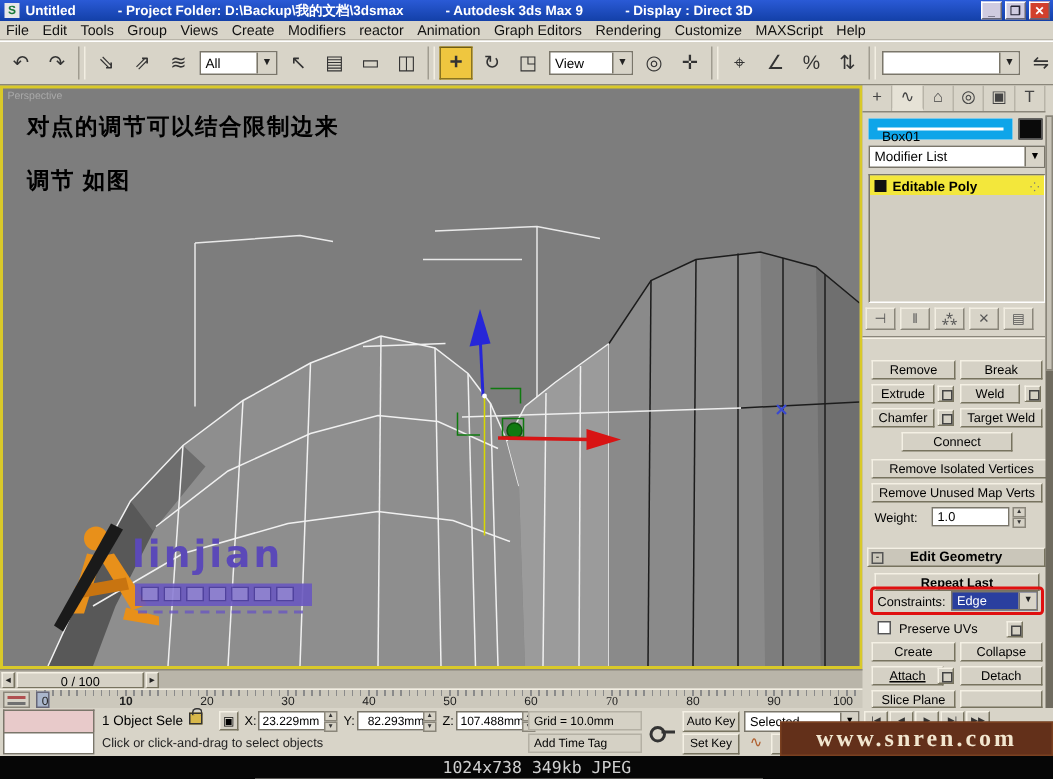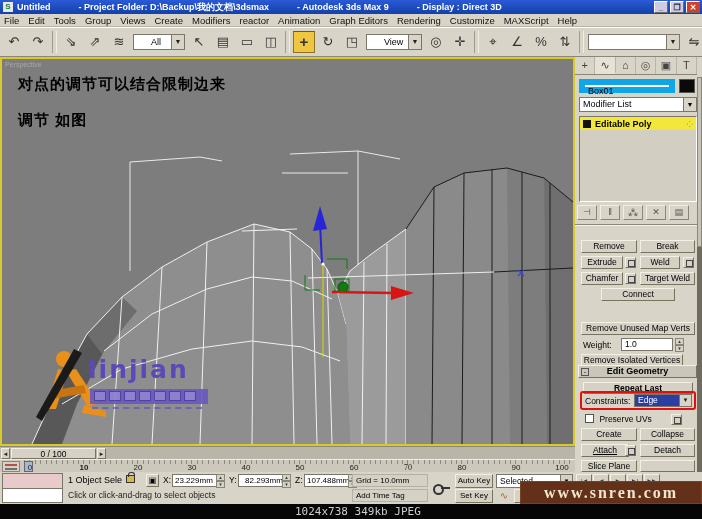--- a/index.html
+++ b/index.html
@@ -24,21 +24,21 @@
   .menubar span { white-space:nowrap; }
 
   
   .toolbar { position:absolute; left:0; top:27px; width:702px; height:30px; background:#d8d4c8;
     border-top:1px solid #fff; border-bottom:1px solid #8a867a; display:flex; align-items:center; padding-left:2px; overflow:hidden;}
   .ico { width:22px; height:22px; margin:0 1px; font-size:13px; line-height:20px; text-align:center; color:#333;
     background:#d8d4c8; border:1px solid transparent; flex:0 0 auto;}
   .ico.active { background:#efc63f; border:1px solid #8a7420; border-top-color:#6e5c14; }
   .tsep { width:5px; height:22px; border-left:1px solid #a09c90; border-right:1px solid #f2eee2; margin:0 2px; flex:0 0 auto;}
   .tcombo { height:16px; background:#fff; border:1px solid #7a766a; font-size:9px; display:flex; align-items:center;
-    padding-left:17px; position:relative; margin:0 2px; flex:0 0 auto; color:#000;}
+    padding-left:3px; position:relative; margin:0 2px; flex:0 0 auto; color:#000;}
   .tcombo .da { position:absolute; right:0; top:0; width:13px; height:14px; background:#d8d4c8;
     border-left:1px solid #7a766a; font-size:7px; text-align:center; line-height:14px; color:#222;}
 
   
   .viewport { position:absolute; left:0; top:57px; width:575px; height:389px; background:#7d7d7d;
     border:2px solid #d9c929; overflow:hidden; }
   .vplabel { position:absolute; left:3px; top:2px; font-size:7px; color:#a9a9a9; z-index:4;}
   .anno { position:absolute; color:#000; font-weight:bold; font-size:15px; letter-spacing:1px; z-index:4;}
   .anno1 { left:16px; top:16px; }
   .anno2 { left:16px; top:52px; }
@@ -368,21 +368,21 @@
     <span class="b3" style="left:6px;top:183px;width:56px;height:13px;">Remove</span>
     <span class="b3" style="left:65px;top:183px;width:55px;height:13px;">Break</span>
     <span class="b3" style="left:6px;top:199px;width:42px;height:13px;">Extrude</span>
     <span class="setbox" style="left:50px;top:200px;"></span>
     <span class="b3" style="left:65px;top:199px;width:40px;height:13px;">Weld</span>
     <span class="setbox" style="left:108px;top:200px;"></span>
     <span class="b3" style="left:6px;top:215px;width:42px;height:13px;">Chamfer</span>
     <span class="setbox" style="left:50px;top:216px;"></span>
     <span class="b3" style="left:65px;top:215px;width:55px;height:13px;">Target Weld</span>
     <span class="b3" style="left:26px;top:231px;width:74px;height:13px;">Connect</span>
-    <span class="b3" style="left:6px;top:249px;width:102px;height:13px;margin-top:48px;">Remove Isolated Vertices</span>
+    <span class="b3" style="left:6px;top:249px;width:120px;height:13px;">Remove Isolated Vertices</span>
     <span class="b3" style="left:6px;top:265px;width:114px;height:13px;">Remove Unused Map Verts</span>
     <div class="weightrow">
       <span>Weight:</span>
       <span class="wfield">1.0</span>
       <span class="spin" style="left:92px;">
           <i>▴</i>
           <i>▾</i>
         </span>
     </div>
 

